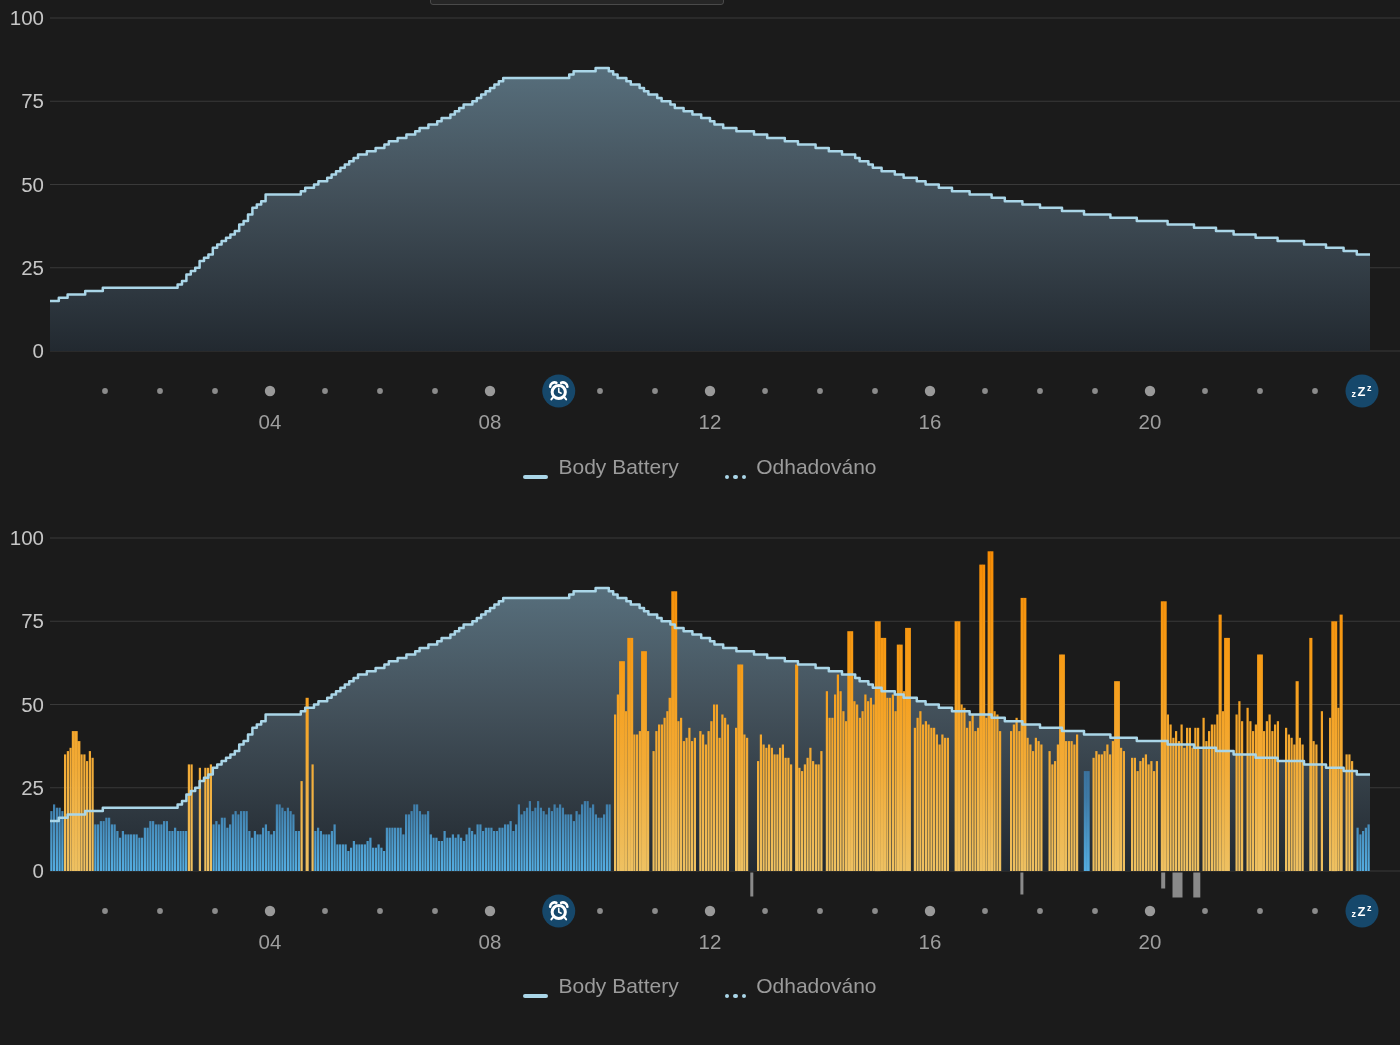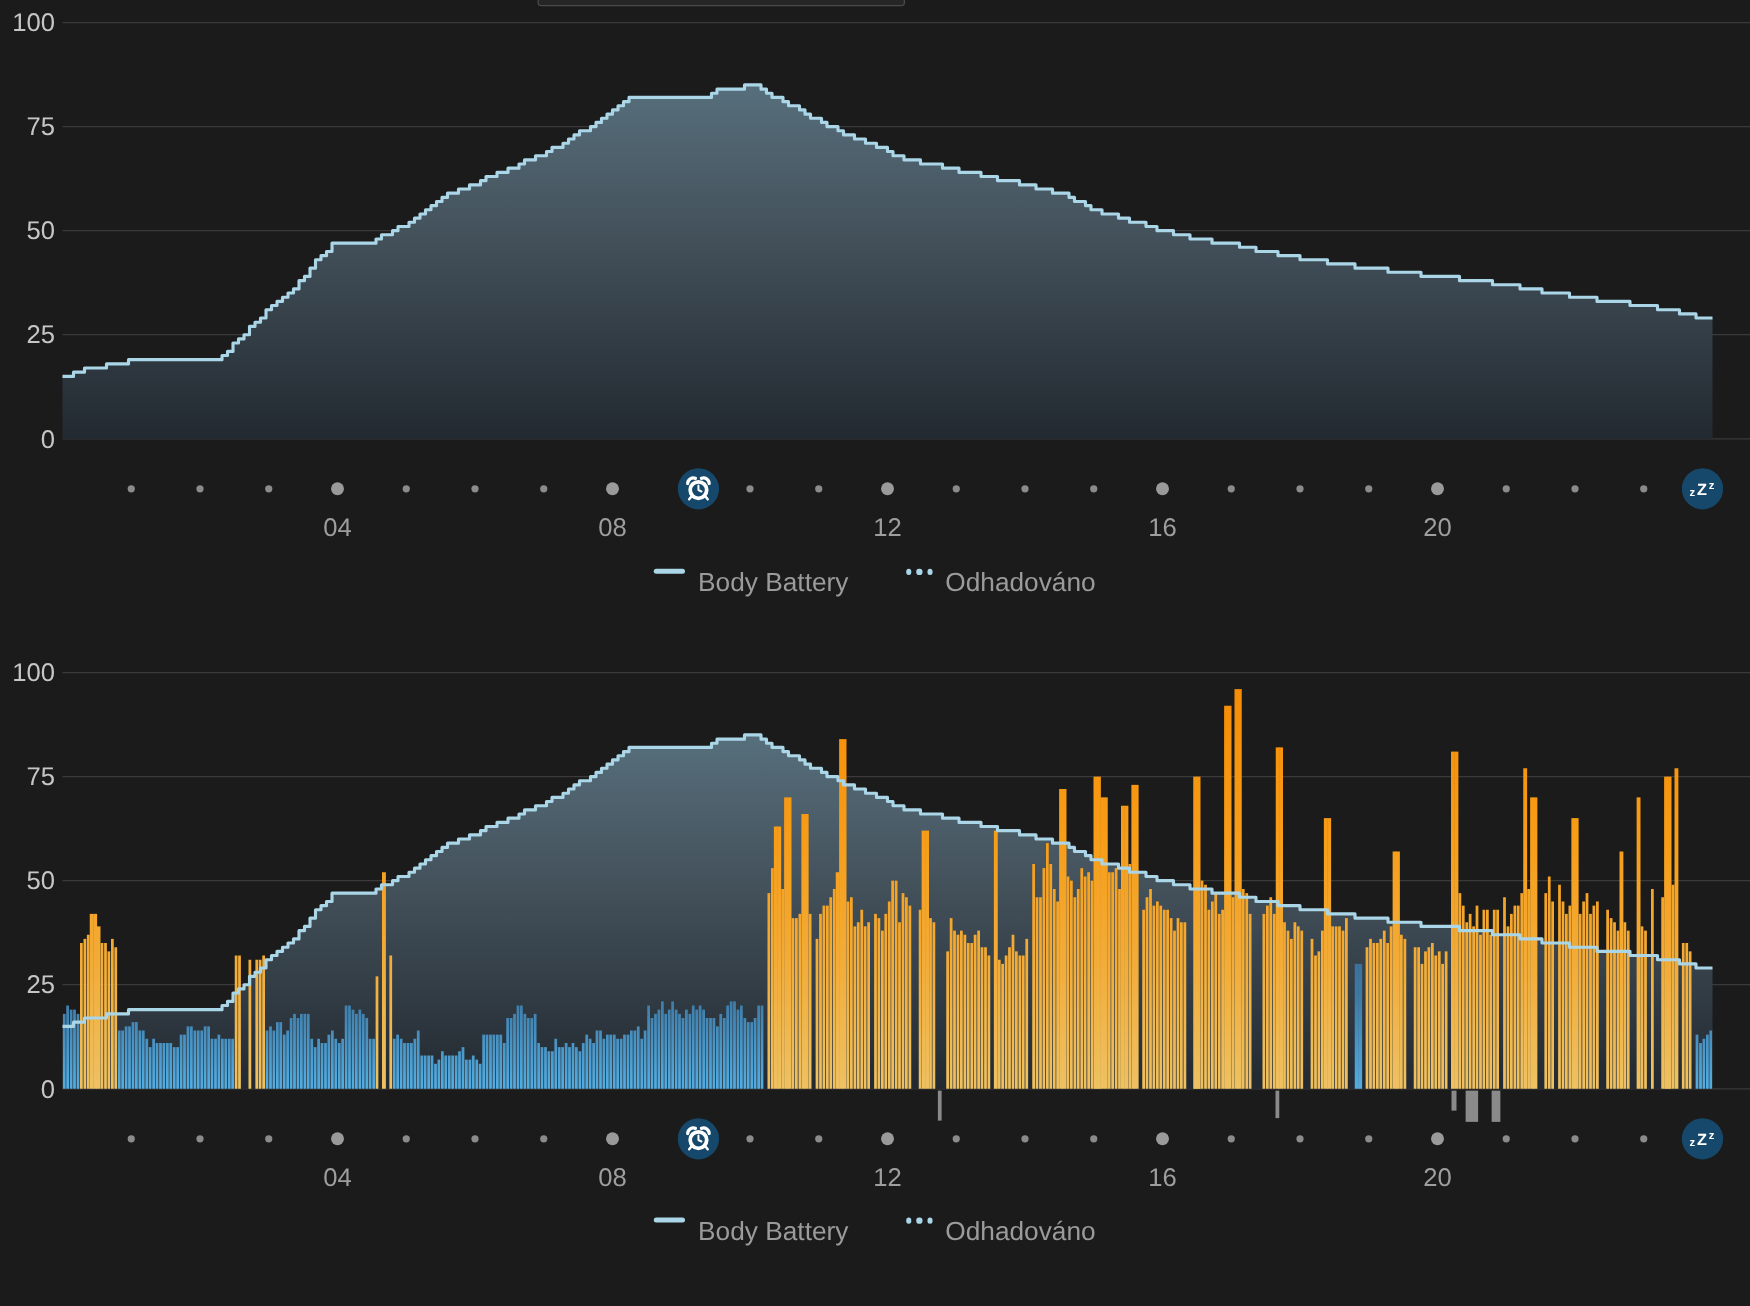--- a/index.html
+++ b/index.html
@@ -9,21 +9,21 @@
   #chart1{top:0;}
   #chart2{top:520px;}
   .tooltip-cutoff{position:absolute;left:430px;top:-2px;width:292px;height:5px;
                   background:#262626;border:1px solid #4a4a4a;border-radius:0 0 3px 3px;}
   .legend{position:absolute;left:0;width:100%;display:flex;justify-content:center;
           align-items:center;gap:46px;color:#9b9b9b;font-size:21px;}
   #legend1{top:455px;}
   #legend2a{top:974px;}
   #legend2b{top:1008px;gap:0;}
   #legend2b .li{margin:0 28px;}
-  .li{display:flex;align-items:flex-start;gap:10px;}
+  .li{display:flex;align-items:flex-end;gap:10px;}
   .sw-line{width:25px;height:4px;background:#aad6e8;border-radius:2px;}
   .sw-dots{display:flex;gap:4px;align-items:center;}
   .sw-dots i{width:4.5px;height:4.5px;border-radius:50%;background:#aad6e8;}
   .dot{width:17px;height:17px;border-radius:50%;background:#888;}
   .dot.hollow{background:transparent;border:2px solid #9b9b9b;width:14px;height:14px;}
 </style>
 </head>
 <body>
 
 <div class="stage">

